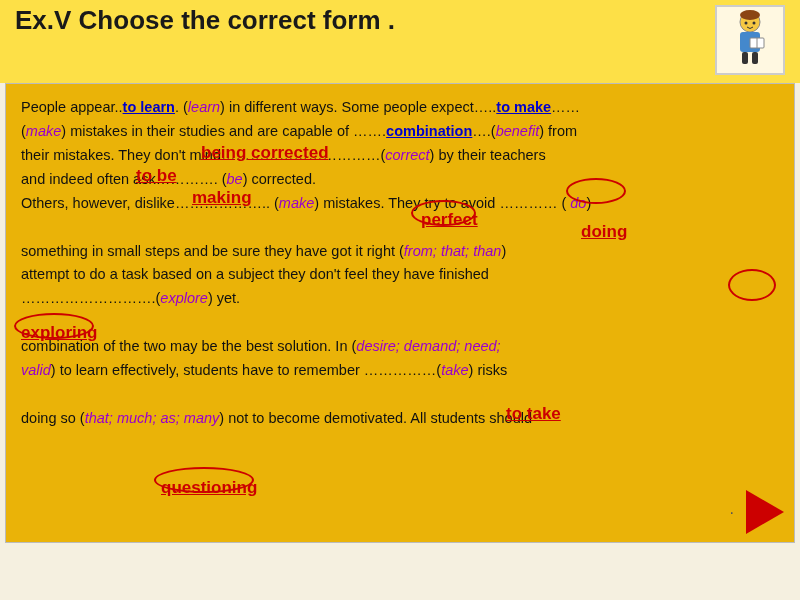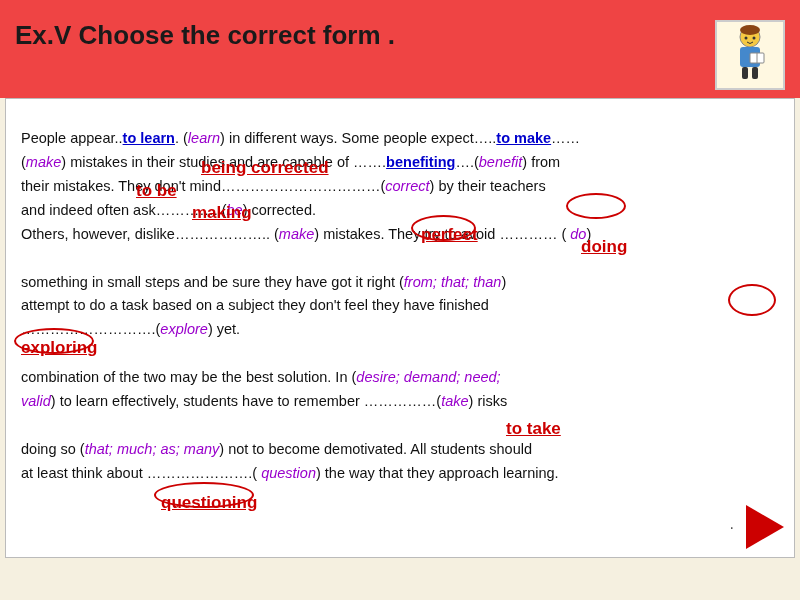--- a/index.html
+++ b/index.html
@@ -5,22 +5,22 @@
     * { margin: 0; padding: 0; box-sizing: border-box; }
     body {
       width: 800px;
       height: 600px;
       background: #f5f0e0;
       font-family: Arial, sans-serif;
       overflow: hidden;
     }
 
     .header {
-      background: #ef4444;
-      padding: 20px 15px 8px 15px;
+      background: #fde047;
+      padding: 5px 15px 8px 15px;
       display: flex;
       align-items: flex-start;
       justify-content: space-between;
     }
 
     .header-title {
       font-size: 26px;
       font-weight: bold;
       color: #1a1a1a;
     }
@@ -31,23 +31,23 @@
       border: 2px solid #ccc;
       background: #fff8e1;
       display: flex;
       align-items: center;
       justify-content: center;
       font-size: 40px;
       flex-shrink: 0;
     }
 
     .main-content {
-      background: #ffffff;
+      background: #eab308;
       margin: 0 5px 5px 5px;
-      padding: 28px 15px 10px 15px;
+      padding: 12px 15px 10px 15px;
       border: 1px solid #bbb;
       min-height: 460px;
       position: relative;
       font-size: 14.5px;
       line-height: 1.65;
       color: #111;
     }
 
     .answer {
       color: #0000cc;
@@ -120,21 +120,21 @@
       <rect x="32" y="42" width="6" height="12" rx="2" fill="#333"></rect>
     </svg>
   </div>
 </div>
 
 <div class="main-content">
 
   
   <span>People appear..</span><span class="answer">to learn</span><span>. (<span class="options">learn</span>) in different ways. Some people expect…..</span><span class="answer">to make</span><span>……</span>
   <br>
-  <span>(<span class="options">make</span>) mistakes in their studies and  are capable of …….</span><span class="answer">benefiting</span><span>….(<span class="options">benefit</span>) from</span>
+  <span>(<span class="options">make</span>) mistakes in their studies and  are capable of …….</span><span class="answer">combination</span><span>….(<span class="options">benefit</span>) from</span>
   <br>
   <span>their mistakes. They don't mind……………………………(<span class="options">correct</span>) by their teachers</span>
   <br>
   <span>and indeed often ask…………. (<span class="options">be</span>) corrected.</span>
   <br>
   <span>Others, however, dislike……………….. (<span class="options">make</span>) mistakes. They try to avoid ………… ( <span class="options">do</span>)</span>
   <br>
   <br>
   <span>something in small steps and be sure they have got it right (<span class="options">from; that; than</span>)</span>
   <br>
@@ -143,21 +143,20 @@
   <span>……………………….(<span class="options">explore</span>) yet.</span>
   <br>
   <br>
   <span>combination of the two may be the best solution. In (<span class="options">desire; demand; need;</span></span>
   <br>
   <span><span class="options">valid</span>) to learn effectively, students have to remember ……………(<span class="options">take</span>) risks</span>
   <br>
   <br>
   <span>doing so (<span class="options">that; much; as; many</span>) not to become demotivated. All students should</span>
   <br>
-  <span>at least think about ………………….( <span class="options">question</span>) the way that they approach learning.</span>
 
   
   <span class="floating-answer" style="top:55px; left:195px;">being corrected</span>
   <span class="floating-answer" style="top:78px; left:130px;">to be</span>
   <span class="floating-answer" style="top:100px; left:186px;">making</span>
   <span class="floating-answer" style="top:100px; left:575px;margin-top:34px;">doing</span>
   <span class="floating-answer" style="top:122px; left:415px;">perfect</span>
   <span class="floating-answer" style="top:235px; left:15px;">exploring</span>
   <span class="floating-answer" style="top:316px; left:500px;">to take</span>
   <span class="floating-answer" style="top:390px; left:155px;text-align:center;">questioning</span>

